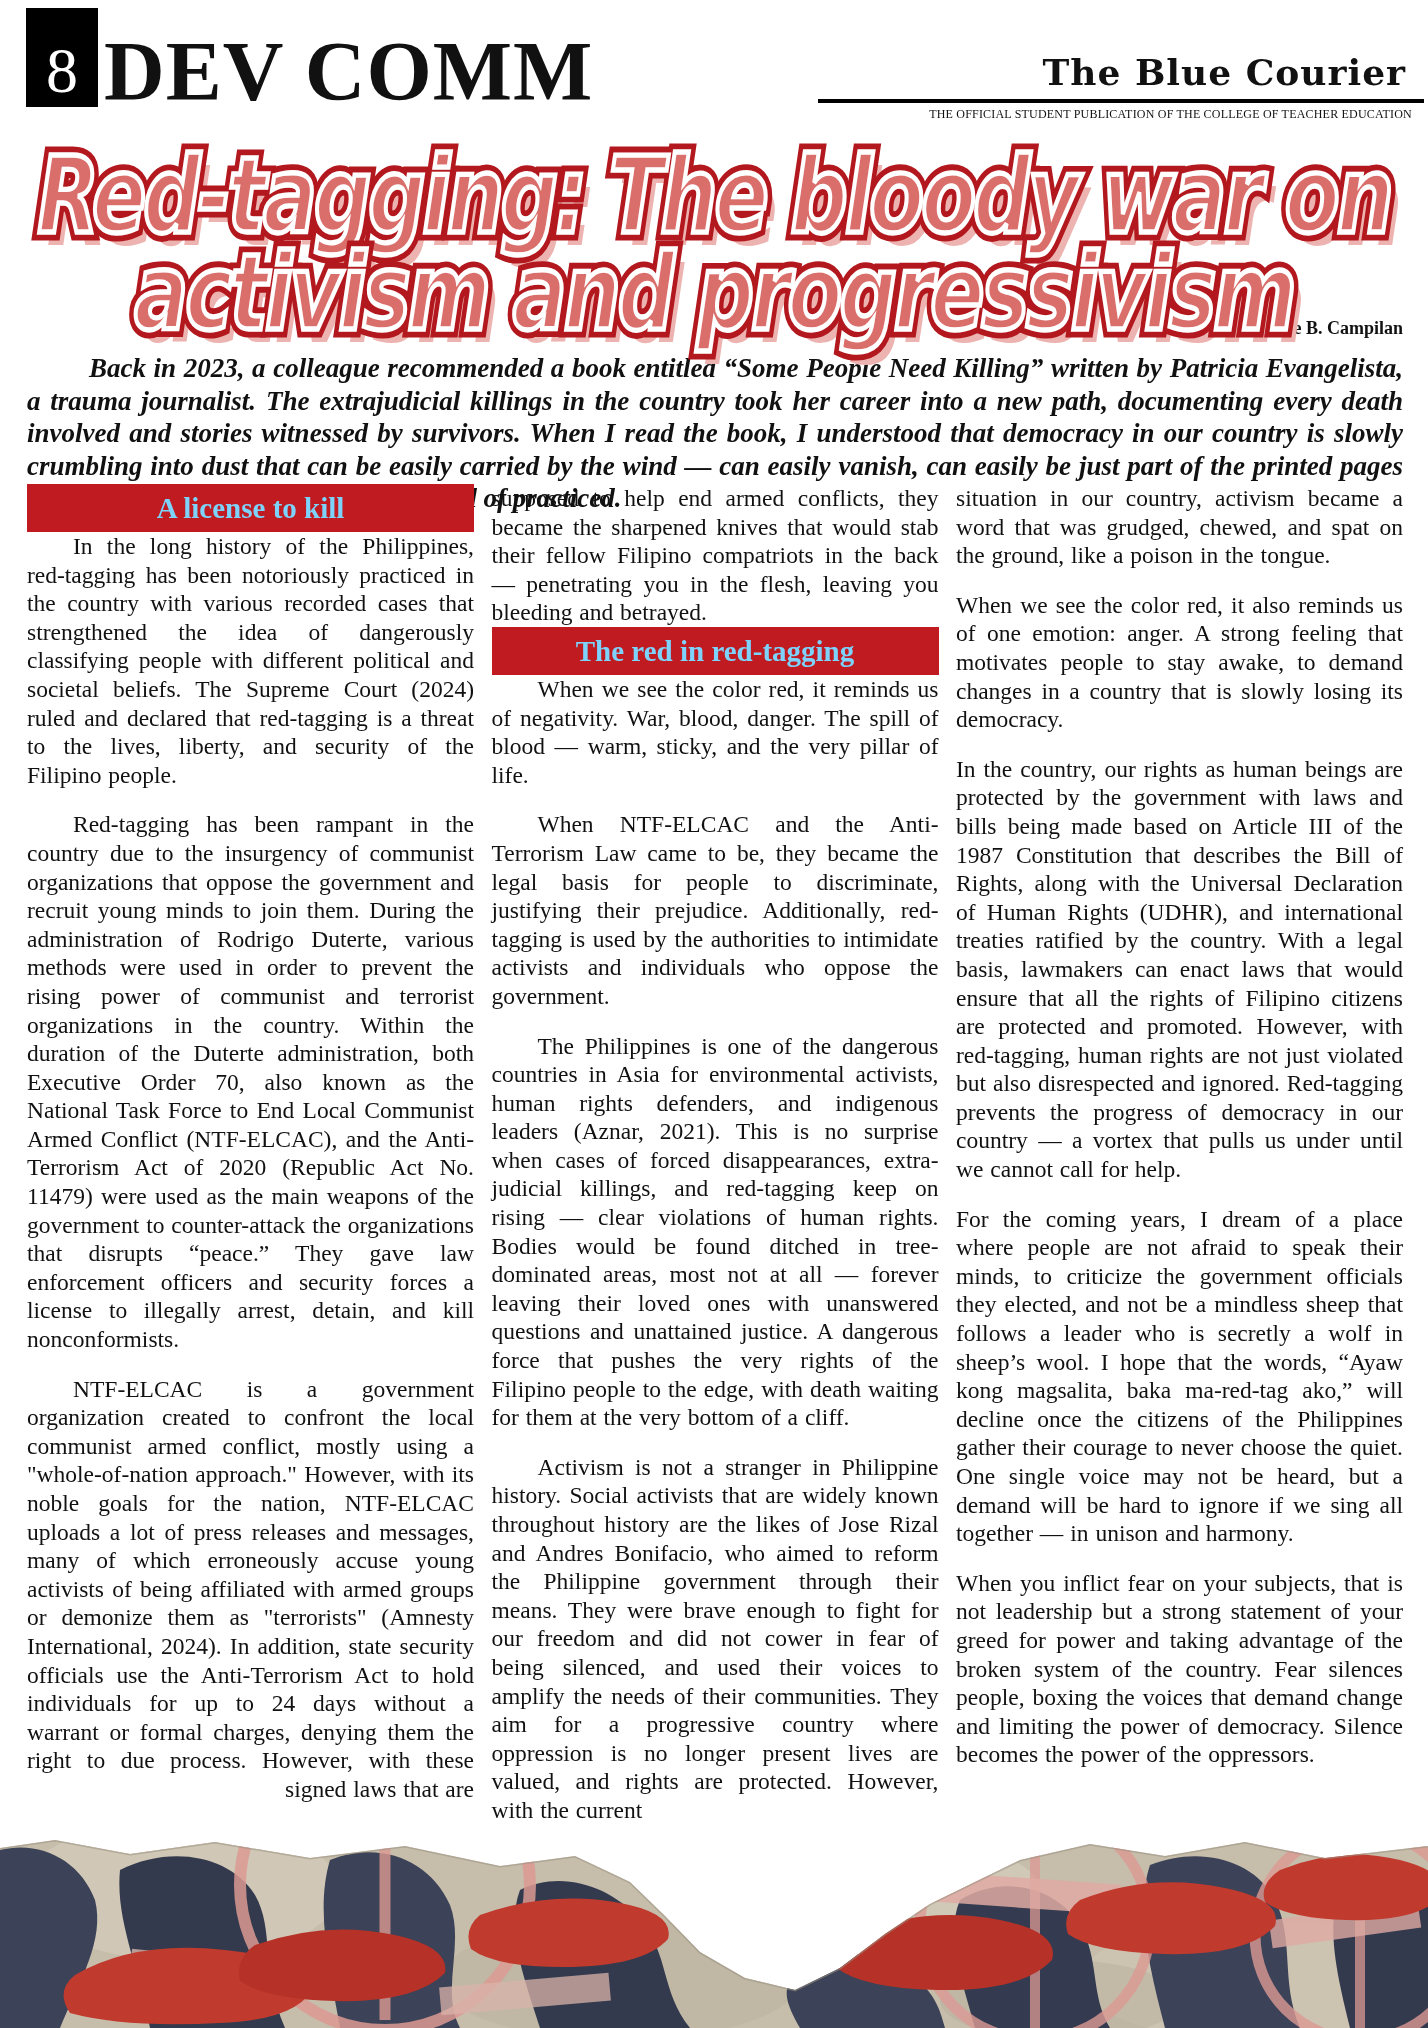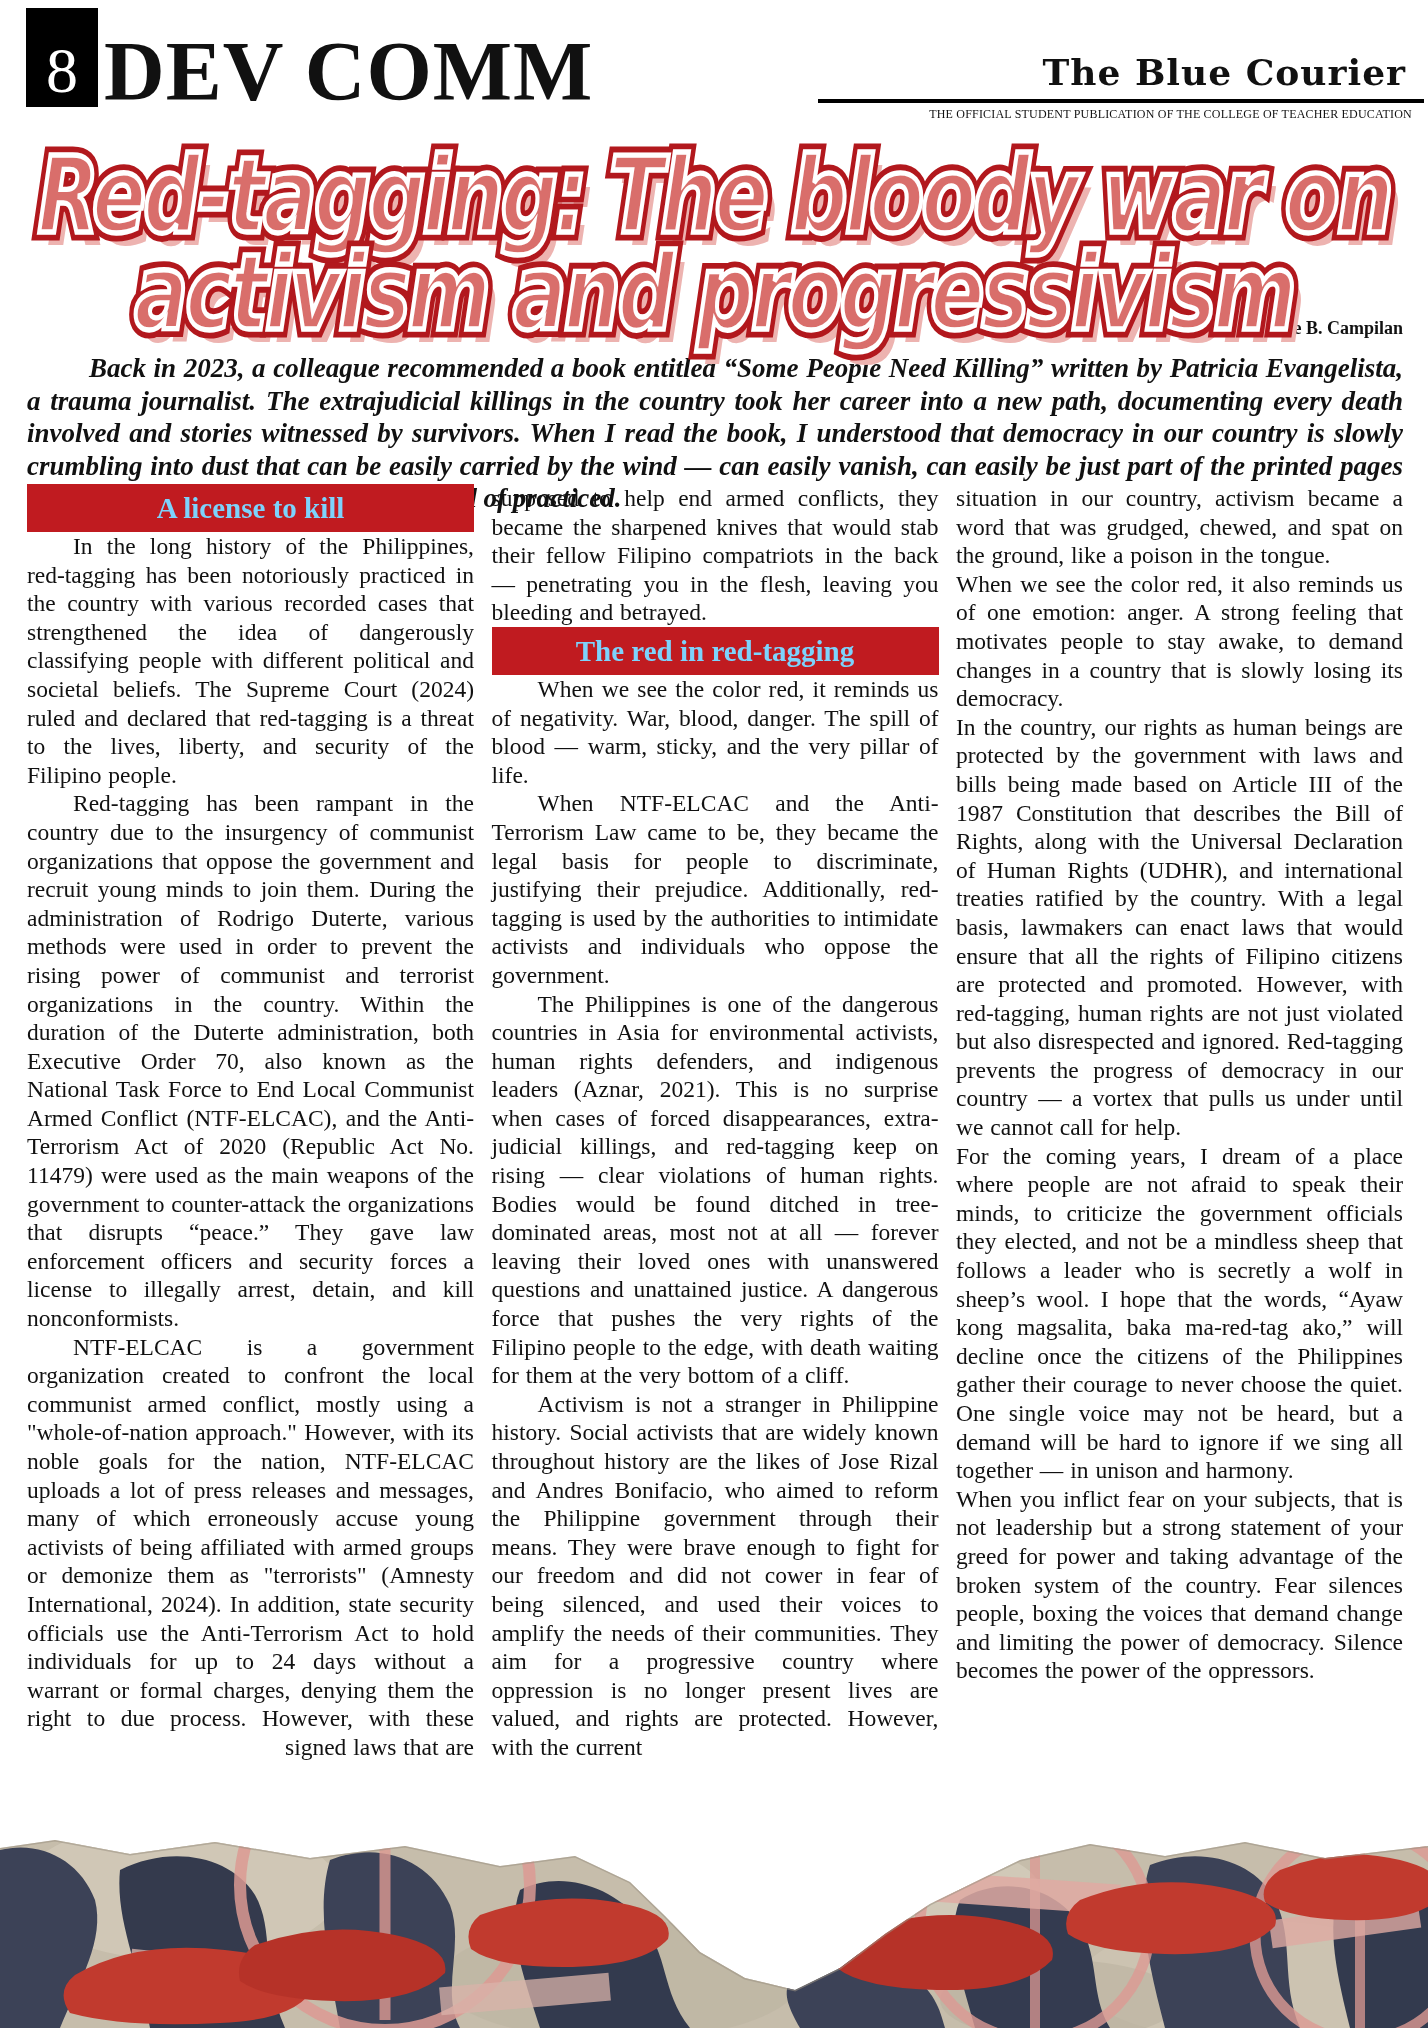--- a/index.html
+++ b/index.html
@@ -35,21 +35,21 @@
     font-size:27px;line-height:32.5px;text-align:justify;text-indent:62px;}
 
   
   .columns{position:absolute;left:27px;top:484px;width:1376px;display:flex;
     justify-content:space-between;z-index:3;}
   .col{width:447px;flex:none;}
   .banner{background:#c01b20;color:#7dd3fc;text-align:center;font-weight:bold;font-size:29px;
     line-height:48px;height:48px;}
   .col p{margin:0;font-size:23.5px;line-height:28.6px;text-align:justify;word-spacing:1px;}
   .col p.ind{text-indent:46px;}
-  .col p + p{}
+  .col p + p{margin-top:21px;}
   .b-gap-bot{margin-bottom:14px;}
   .after-banner{margin-top:20px;}
   .last-right{text-align-last:right;}
   .col3-p{margin-top:20px;}
 
   
   .artwork{position:absolute;left:0;top:1830px;width:1428px;height:198px;z-index:1;}
 </style>
 </head>
 <body>

